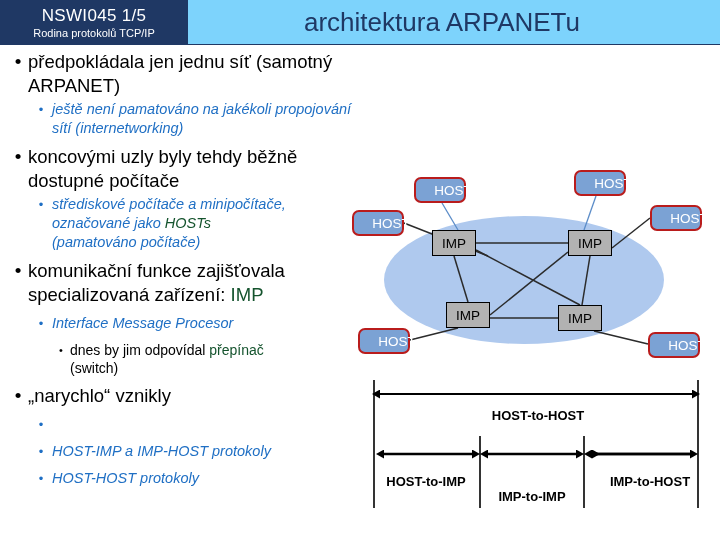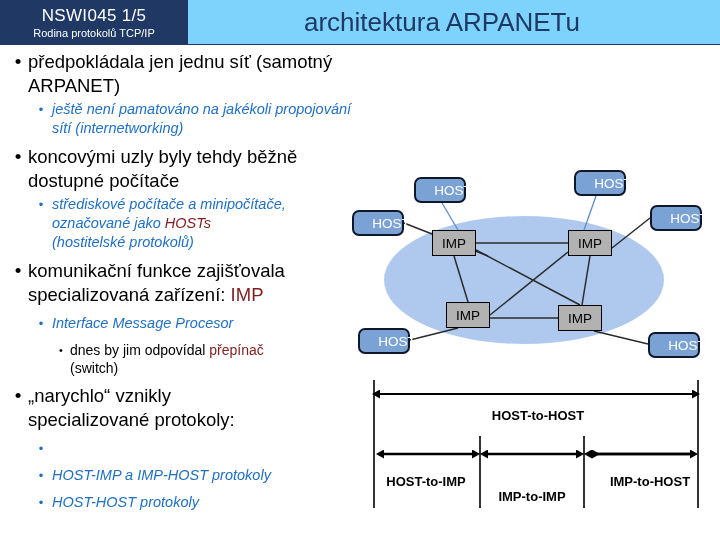--- a/index.html
+++ b/index.html
@@ -122,36 +122,36 @@
     margin-left: 44px;
     font-size: 11px;
     line-height: 19px;
     color: #000000;
   }
   .lvl3 .txt {
     font-size: 14px;
     line-height: 18px;
     color: #000000;
   }
-  .red { color: #7f1d1d; }
+  .red { color: #14532d; }
   .sp-above { margin-top: 7px; }
 
   
   #net-diagram {
     position: absolute;
     left: 346px;
     top: 160px;
     width: 374px;
     height: 215px;
   }
   #net-svg { display: block; }
   .host-box {
     position: absolute;
     background: #7BA2D4;
-    border: 2px solid #0f172a;
+    border: 2px solid #b91c1c;
     border-radius: 7px;
     color: #ffffff;
     font-size: 13.5px;
     display: flex;
     align-items: center;
     justify-content: center;
     box-sizing: border-box;
     padding-left: 26px;
   }
   .imp-box {
@@ -212,21 +212,21 @@
 
   <div class="bullet-row lvl1 sp-above">
     <div class="dot">•</div>
     <div class="txt">koncovými uzly byly tehdy běžně dostupné počítače</div>
   </div>
 
   <div class="bullet-row lvl2">
     <div class="dot">•</div>
     <div class="txt">
       <span>střediskové počítače a minipočítače, označované jako </span><span class="red">HOSTs</span><br>
-      <span>(hostitelské protokolů)</span>
+      <span>(pamatováno počítače)</span>
     </div>
   </div>
 
   <div class="bullet-row lvl1 sp-above">
     <div class="dot">•</div>
     <div class="txt">
       <span>komunikační funkce zajišťovala</span><br>
       <span>specializovaná zařízení: </span><span class="red">IMP</span>
     </div>
   </div>
@@ -241,21 +241,20 @@
     <div class="txt">
       <span>dnes by jim odpovídal </span><span class="red">přepínač</span><br>
       <span>(switch)</span>
     </div>
   </div>
 
   <div class="bullet-row lvl1 sp-above">
     <div class="dot">•</div>
     <div class="txt">
       <span>„narychlo“ vznikly</span><br>
-      <span>specializované protokoly:</span>
     </div>
   </div>
 
   <div class="bullet-row lvl2 sp-above">
     <div class="dot">•</div>
   </div>
 
   <div class="bullet-row lvl2 sp-above">
     <div class="dot">•</div>
     <div class="txt">HOST-IMP  a IMP-HOST  protokoly</div>

